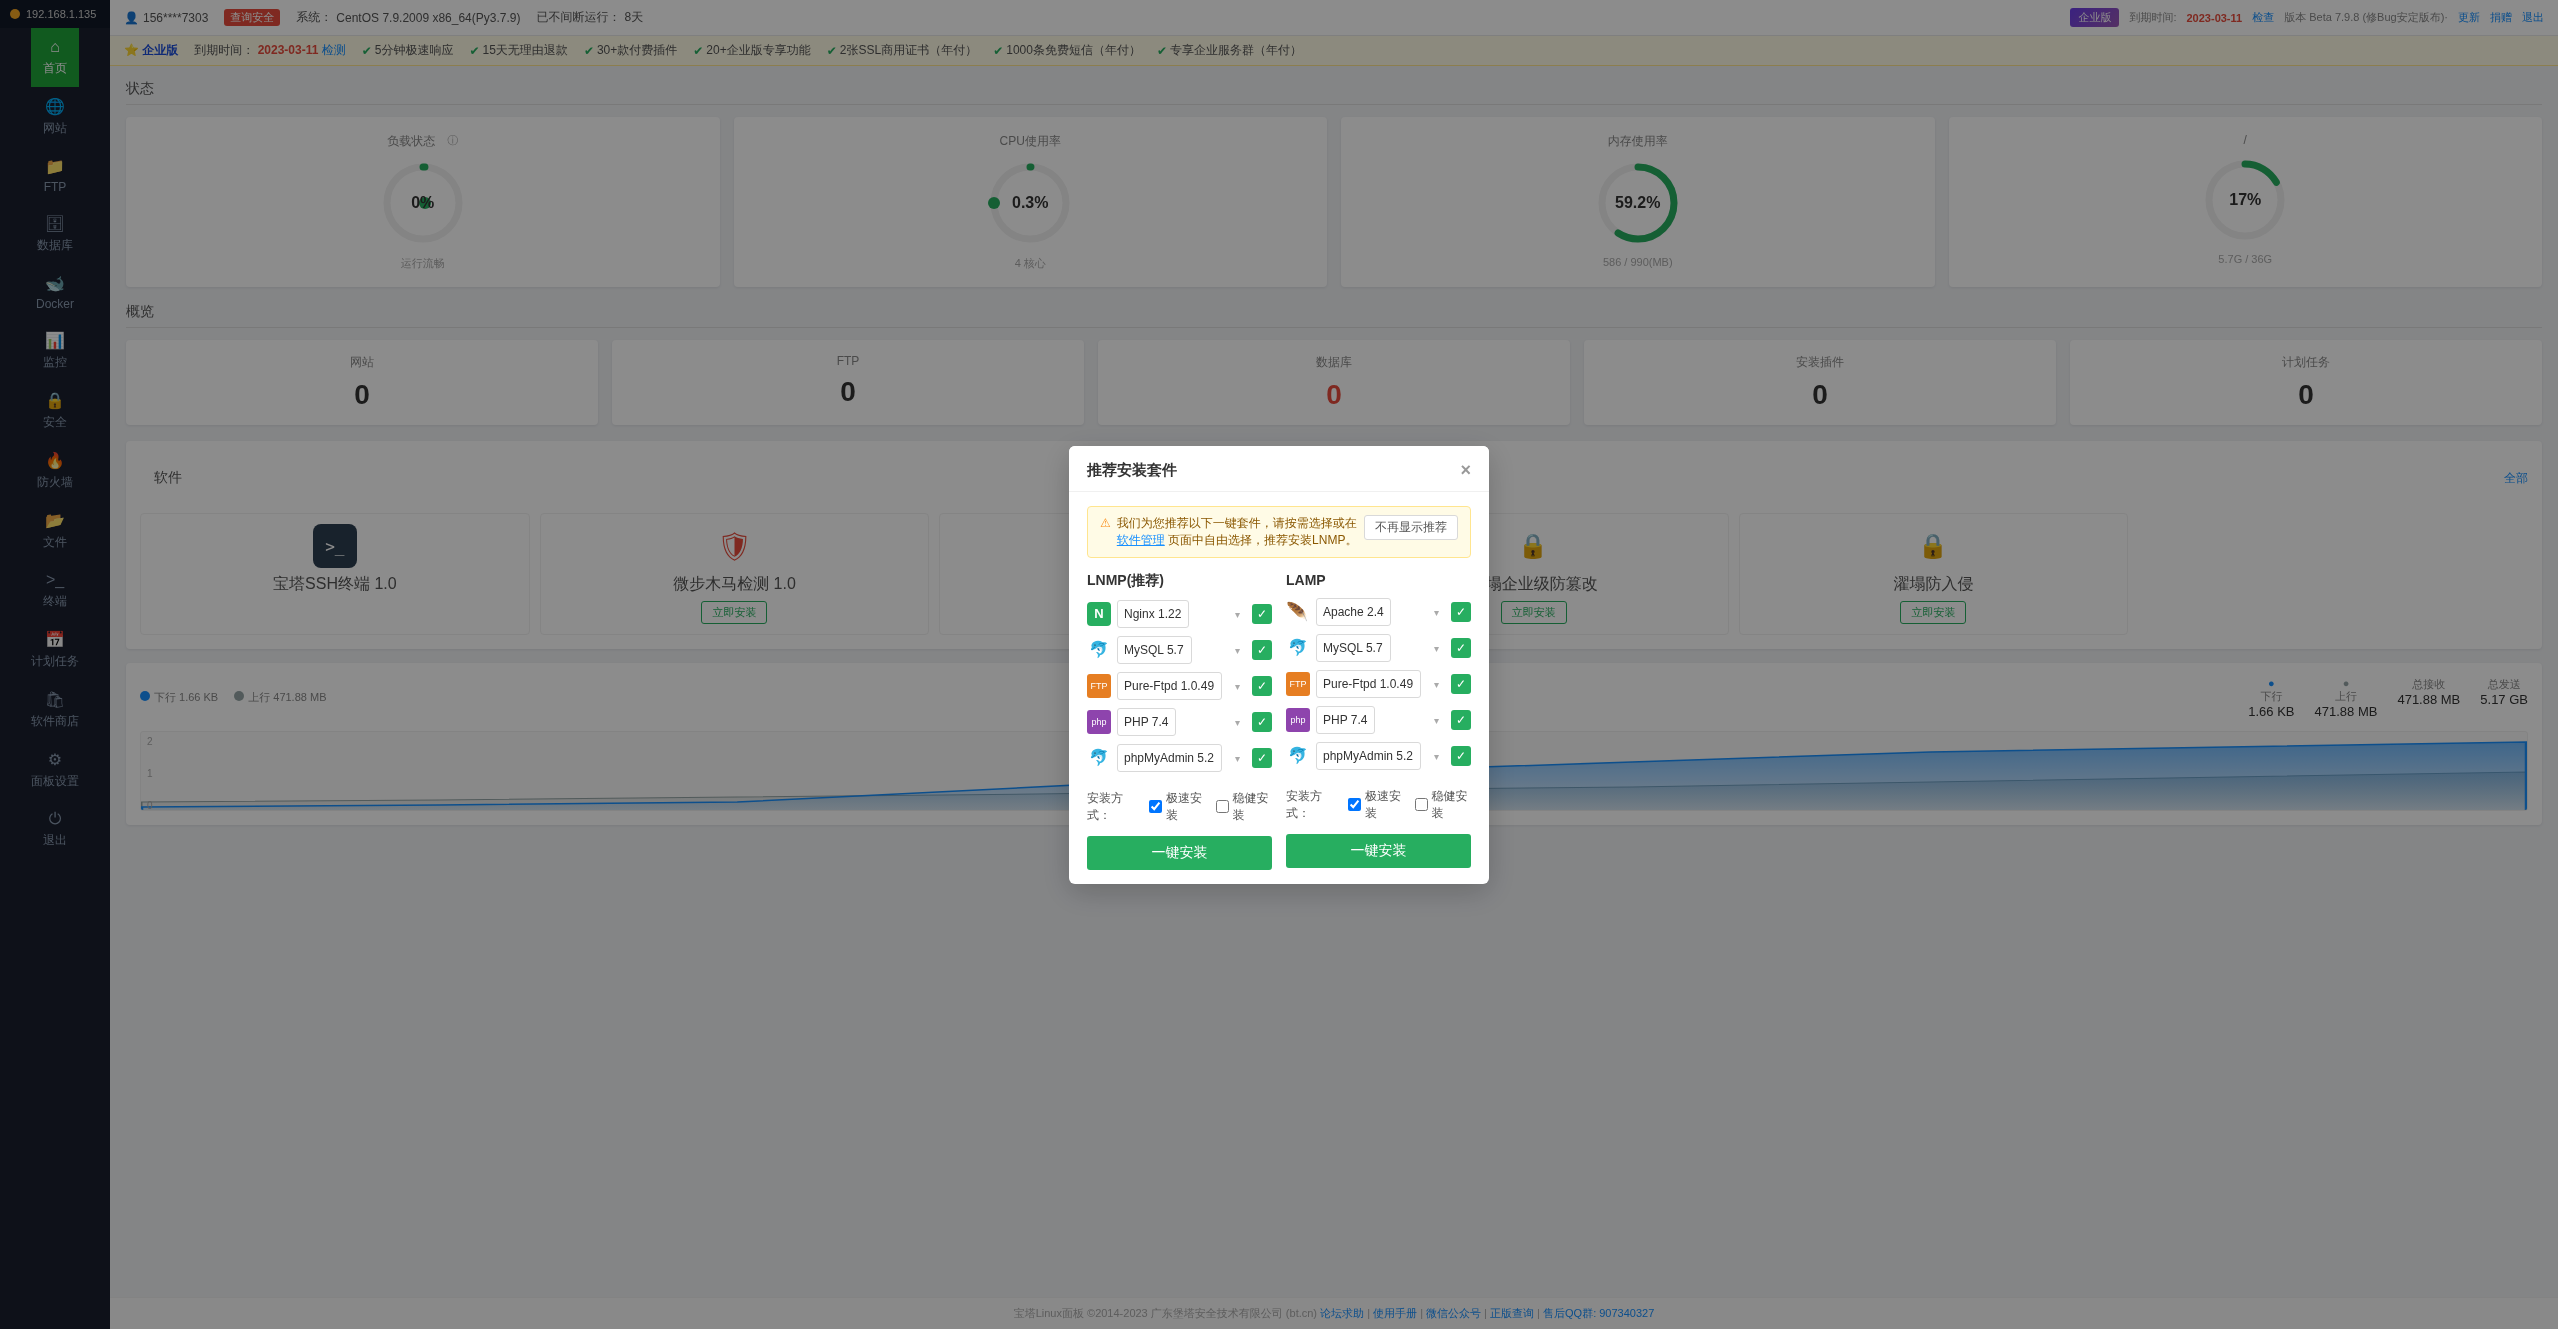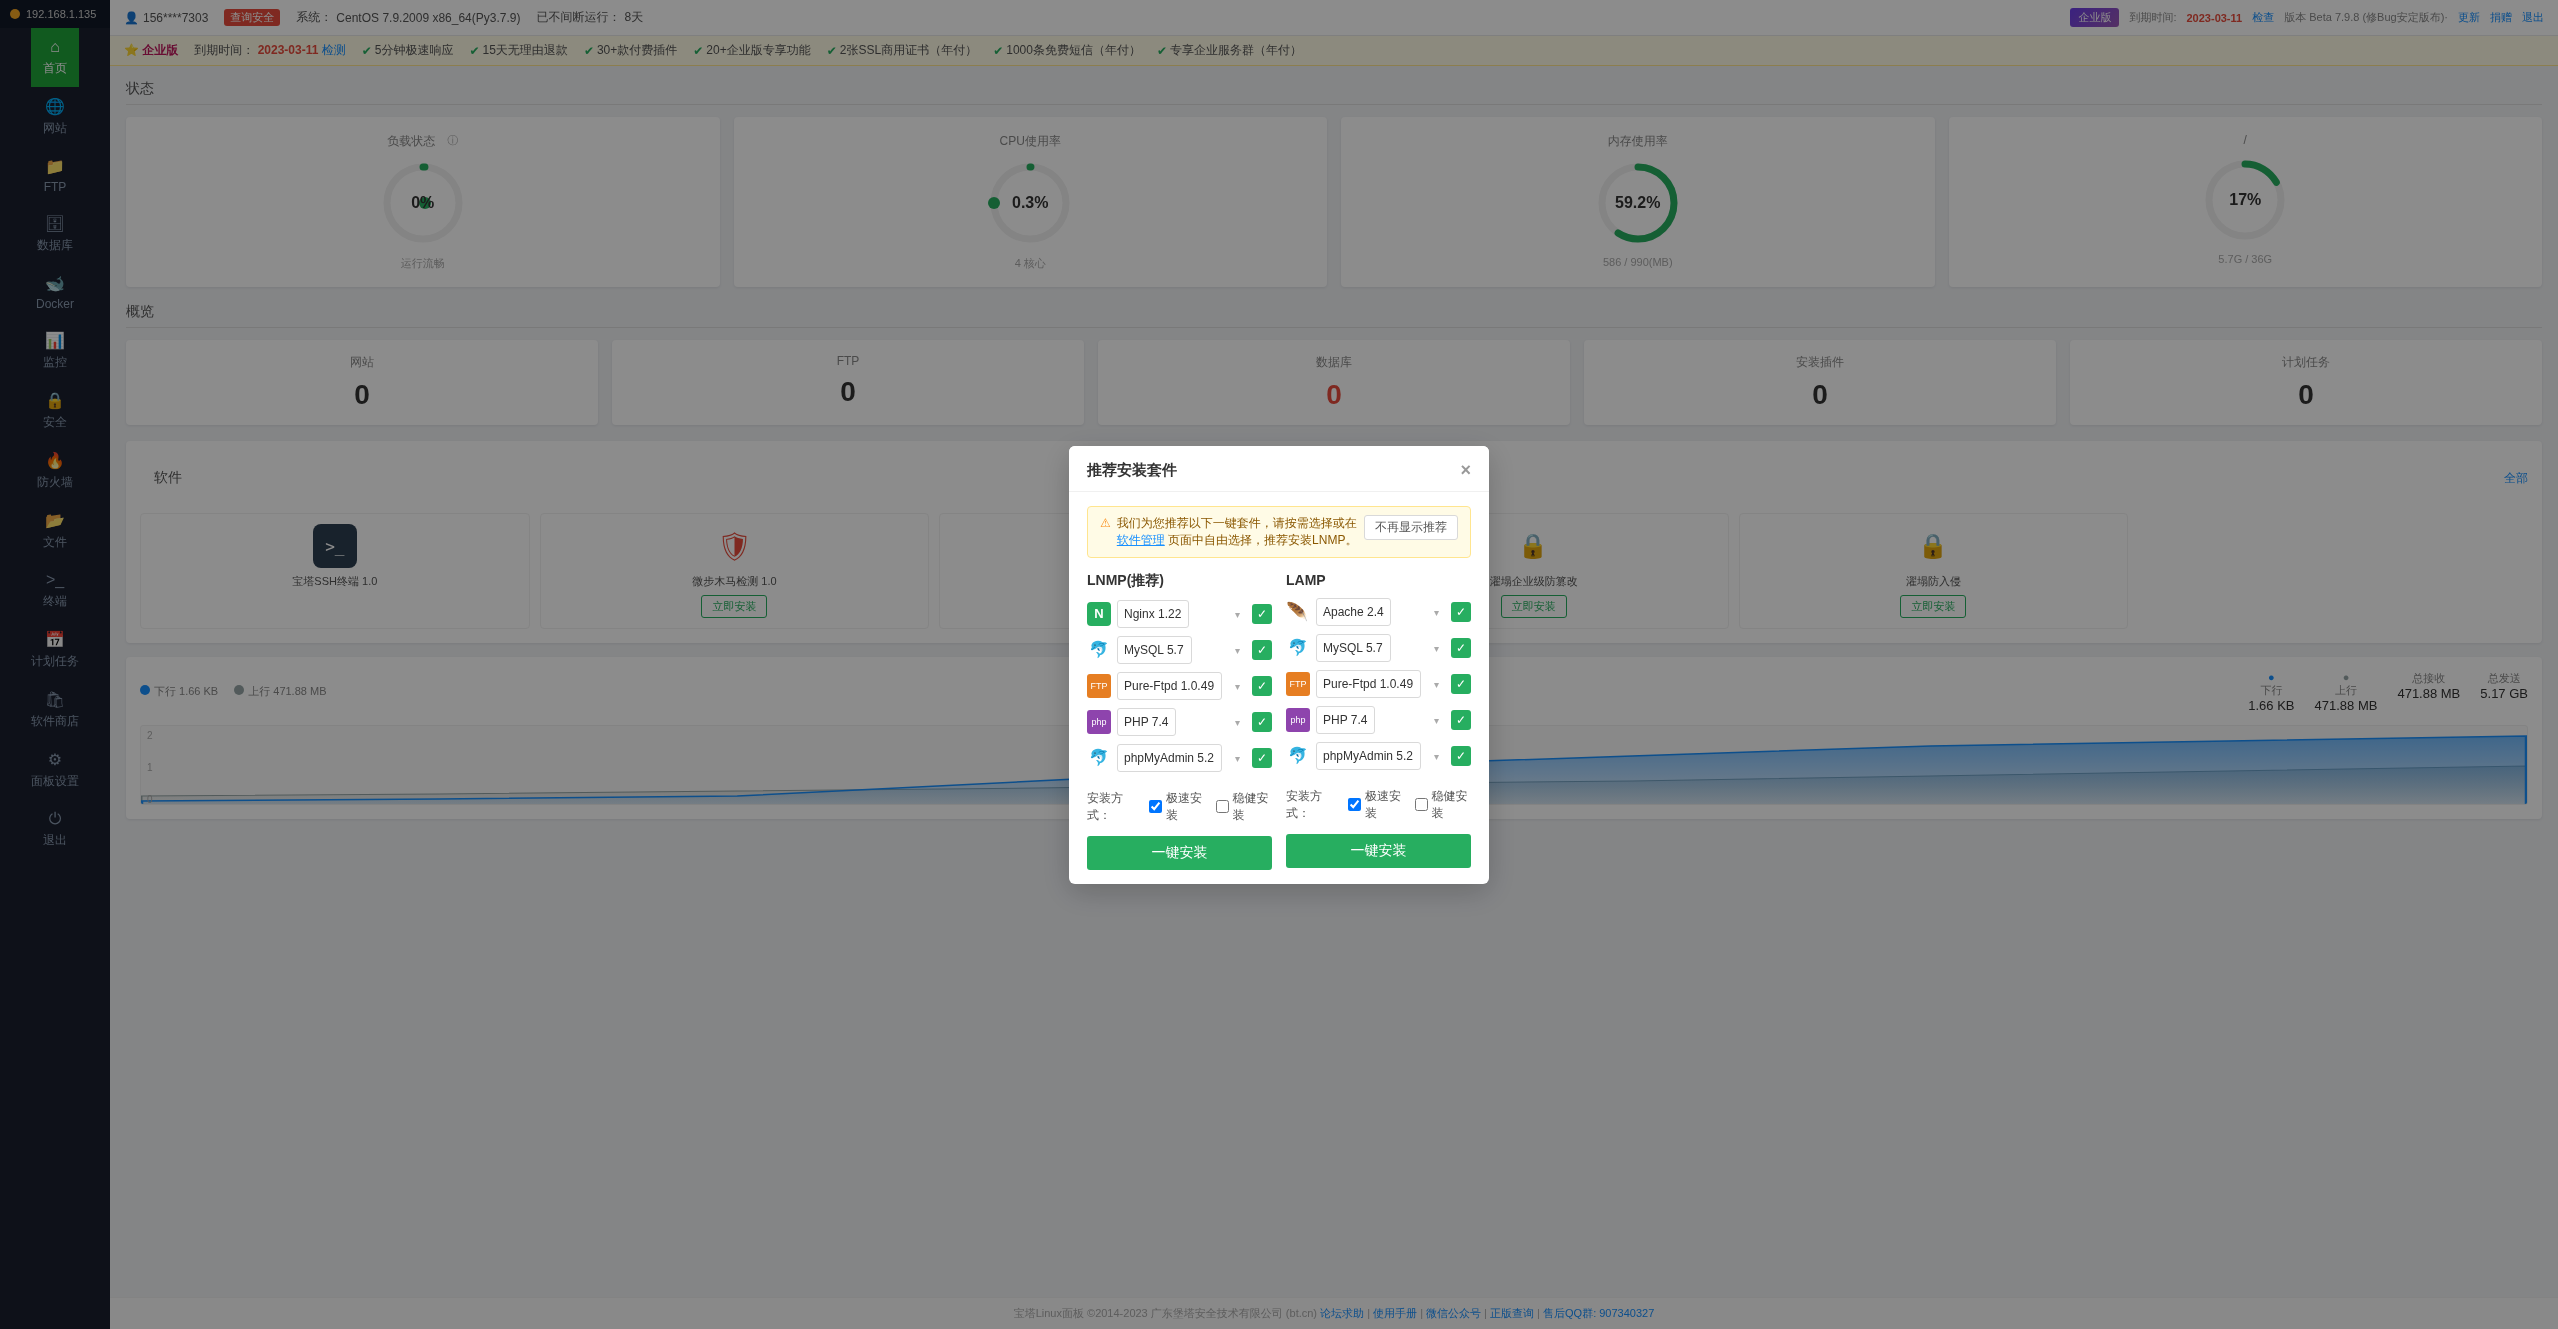--- a/index.html
+++ b/index.html
@@ -39,21 +39,21 @@
     .topbar-badge { background: #e74c3c; color: #fff; padding: 1px 6px; border-radius: 3px; font-size: 11px; }
     .topbar-right { margin-left: auto; display: flex; align-items: center; gap: 10px; font-size: 11px; color: #888; }
     .enterprise-badge { background: linear-gradient(135deg, #6a3de8, #9b59b6); color: #fff; padding: 2px 8px; border-radius: 3px; font-size: 11px; }
 
     
     .enterprise-bar {
       background: #fffbe6; border-bottom: 1px solid #ffe58f;
       padding: 6px 14px; display: flex; align-items: center; gap: 16px;
       font-size: 12px; color: #555; flex-shrink: 0;
     }
-    .enterprise-bar .label { color: #be185d; font-weight: bold; }
+    .enterprise-bar .label { color: #1d4ed8; font-weight: bold; }
     .enterprise-bar .date { color: #e74c3c; font-weight: bold; }
     .ent-item { display: flex; align-items: center; gap: 3px; color: #555; }
     .check-green { color: #27ae60; }
 
     
     .content { flex: 1; overflow-y: auto; padding: 14px 16px; background: #f0f2f5; }
 
     
     .section-title { font-size: 14px; color: #555; margin-bottom: 12px; padding-bottom: 6px; border-bottom: 1px solid #ddd; }
     .status-grid { display: grid; grid-template-columns: repeat(4, 1fr); gap: 14px; margin-bottom: 16px; }
@@ -83,21 +83,21 @@
 
     
     .software-section { background: #fff; border-radius: 4px; padding: 14px; box-shadow: 0 1px 3px rgba(0,0,0,0.08); }
     .software-header { display: flex; justify-content: space-between; align-items: center; margin-bottom: 12px; }
     .software-grid { display: grid; grid-template-columns: repeat(6, 1fr); gap: 10px; }
     .software-item {
       display: flex; flex-direction: column; align-items: center; gap: 6px;
       padding: 10px; border: 1px solid #f0f0f0; border-radius: 4px; cursor: pointer;
     }
     .software-icon { width: 44px; height: 44px; display: flex; align-items: center; justify-content: center; font-size: 24px; }
-    .software-name { font-size: 11px; color: #555; text-align: center; }
+    .software-name { font-size: 16px; color: #555; text-align: center; }
     .install-btn {
       background: #fff; border: 1px solid #27ae60; color: #27ae60;
       padding: 3px 10px; border-radius: 3px; font-size: 11px; cursor: pointer;
     }
 
     
     .chart-section { margin-top: 14px; background: #fff; border-radius: 4px; padding: 14px; box-shadow: 0 1px 3px rgba(0,0,0,0.08); }
     .chart-legend { display: flex; gap: 16px; font-size: 11px; color: #888; margin-bottom: 8px; }
     .legend-dot { width: 10px; height: 10px; border-radius: 50%; display: inline-block; margin-right: 4px; }
     .chart-area { position: relative; height: 80px; background: #f9f9f9; border: 1px solid #eee; border-radius: 3px; overflow: hidden; }

